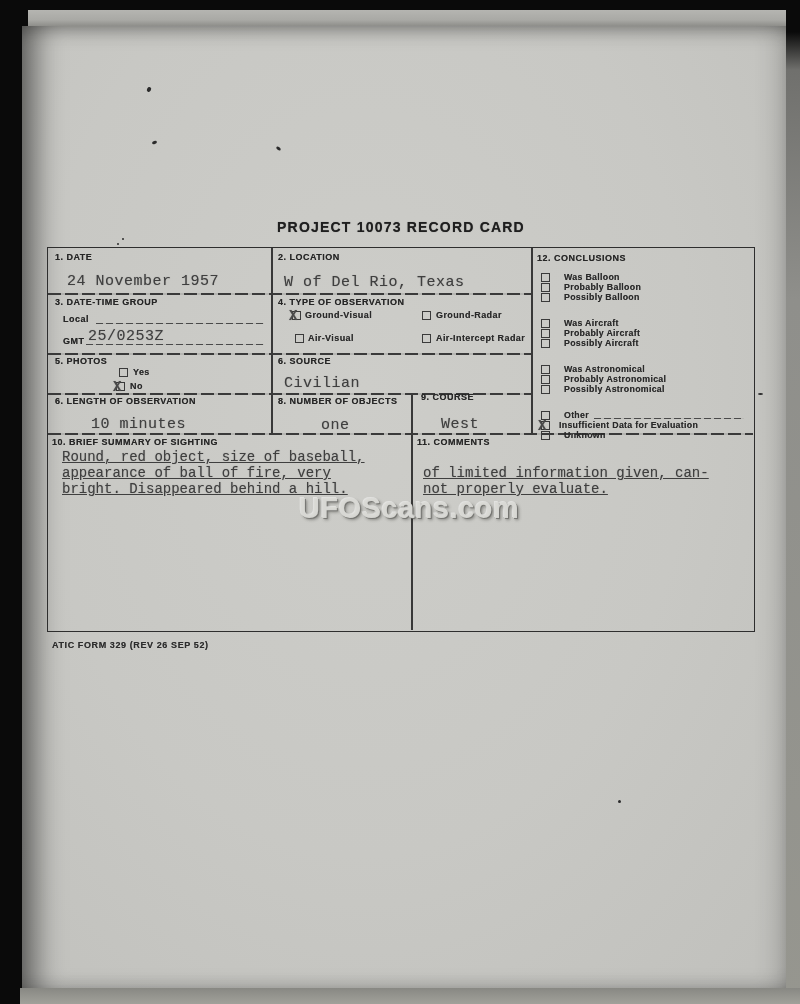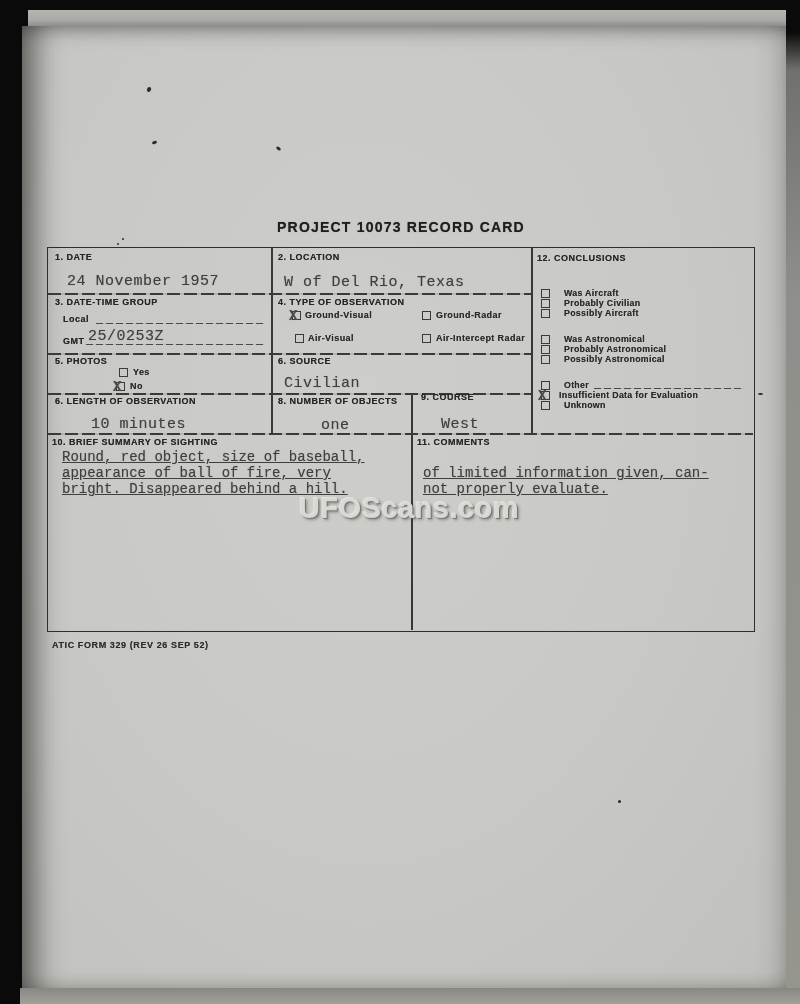--- a/index.html
+++ b/index.html
@@ -165,28 +165,42 @@
   <div class="typed small" style="left:14px;top:217px">appearance of ball of fire, very</div>
   <div class="typed small" style="left:14px;top:233px">bright. Disappeared behind a hill.</div>
 
   <div class="lbl" style="left:369px;top:189px">11. COMMENTS</div>
   <div class="typed small" style="left:375px;top:217px">of limited information given, can-</div>
   <div class="typed small" style="left:375px;top:233px">not properly evaluate.</div>
 
   <div style="position:absolute;left:483px;top:0;width:225px;height:185px">
     <div class="lbl" style="left:6px;top:5px">12. CONCLUSIONS</div>
     <div style="position:absolute;left:0;top:24px;width:225px">
+      <div class="concl-group" style="margin-top:0">
+        <div class="concl-item">
+          <span class="cb"></span>
+          <span class="cb-lbl">Was Balloon</span>
+        </div>
+        <div class="concl-item">
+          <span class="cb"></span>
+          <span class="cb-lbl">Probably Balloon</span>
+        </div>
+        <div class="concl-item">
+          <span class="cb"></span>
+          <span class="cb-lbl">Possibly Balloon</span>
+        </div>
+      </div>
       <div class="concl-group">
         <div class="concl-item">
           <span class="cb"></span>
           <span class="cb-lbl">Was Aircraft</span>
         </div>
         <div class="concl-item">
           <span class="cb"></span>
-          <span class="cb-lbl">Probably Civilian</span>
+          <span class="cb-lbl">Probably Aircraft</span>
         </div>
         <div class="concl-item">
           <span class="cb"></span>
           <span class="cb-lbl">Possibly Aircraft</span>
         </div>
       </div>
       <div class="concl-group">
         <div class="concl-item">
           <span class="cb"></span>
           <span class="cb-lbl">Was Astronomical</span>

